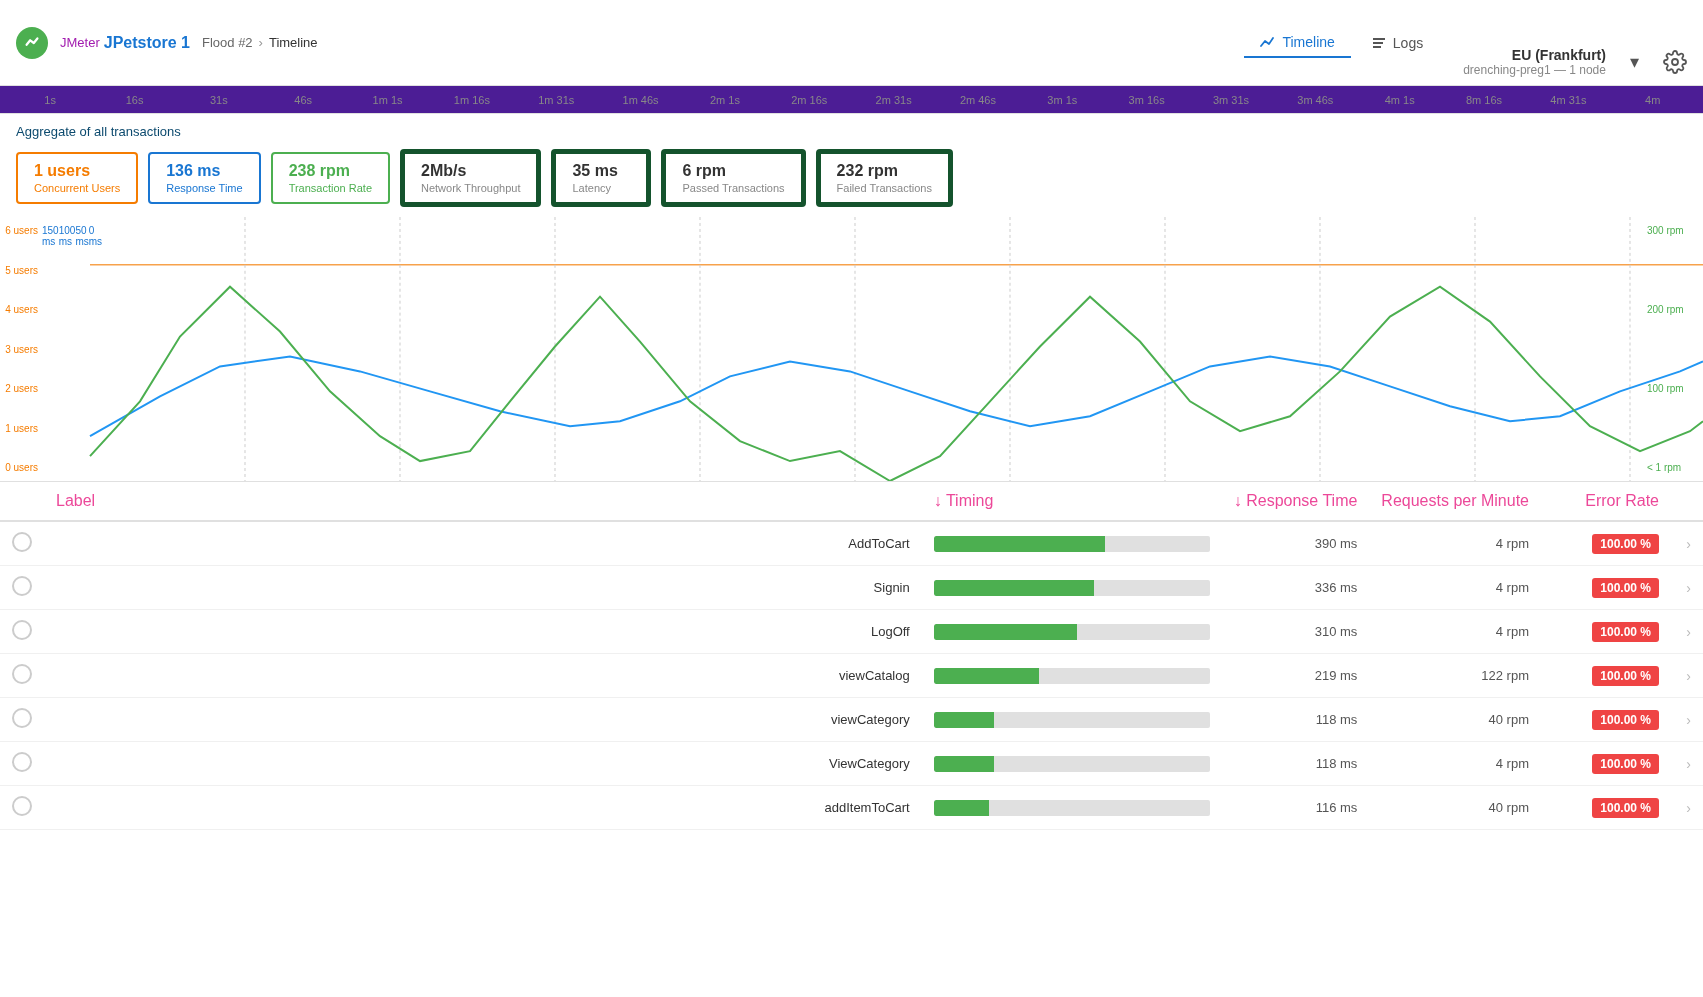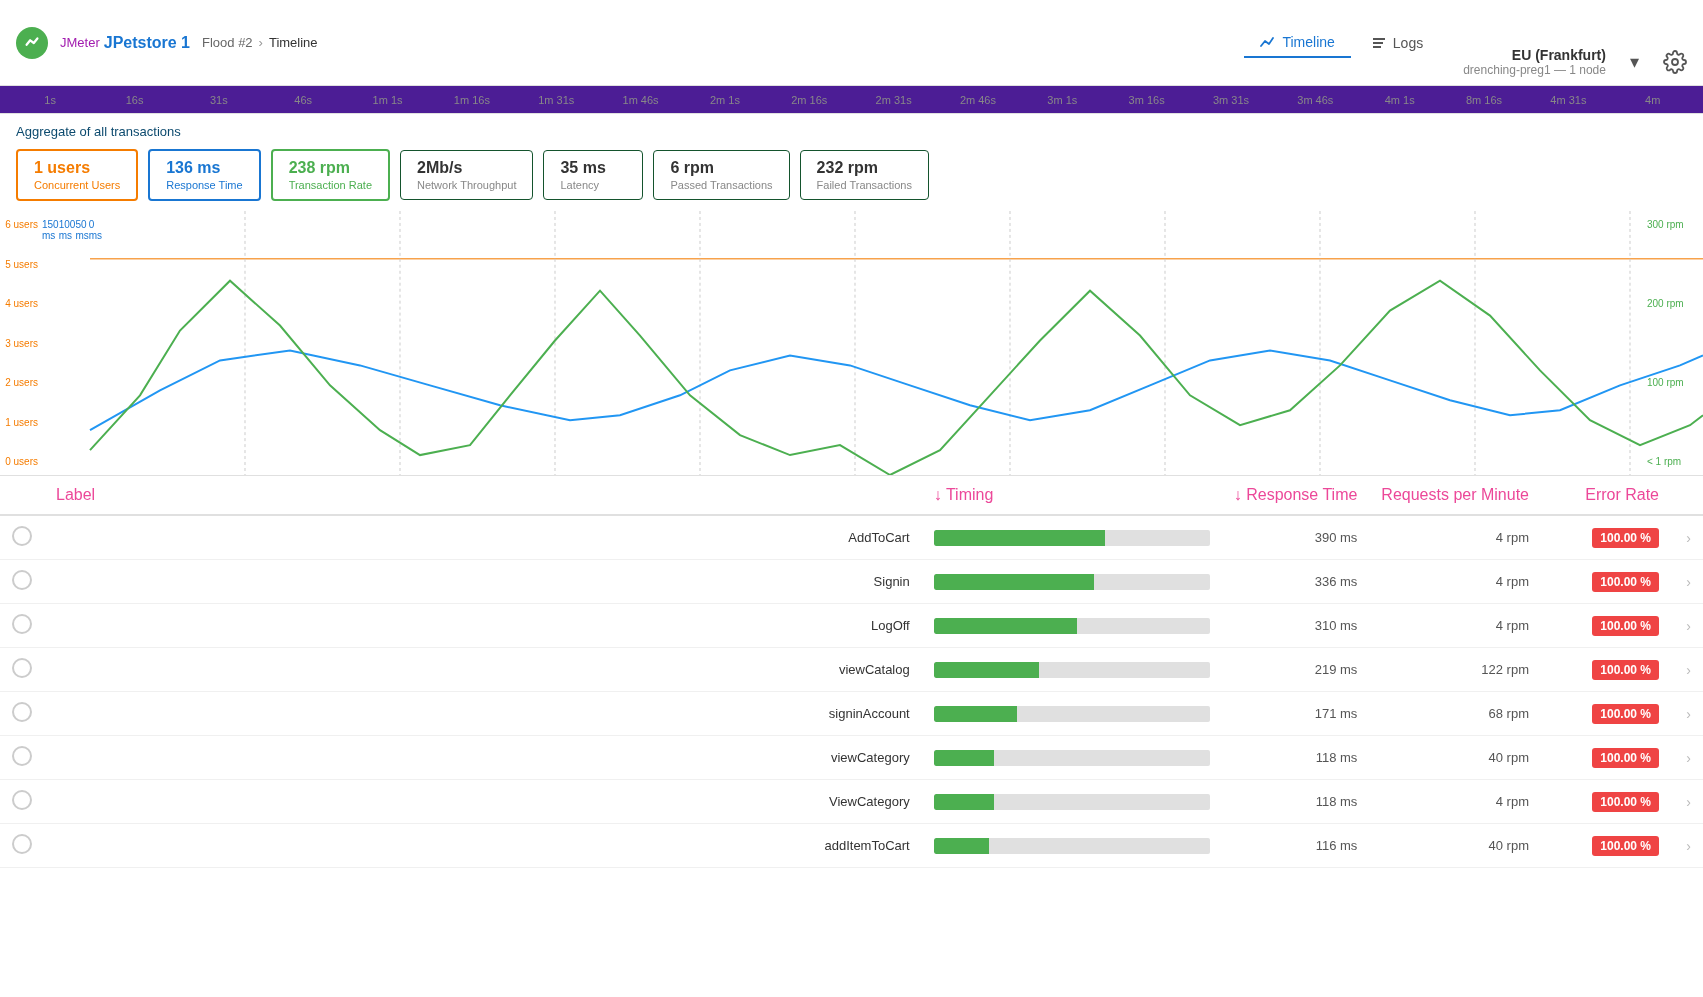--- a/index.html
+++ b/index.html
@@ -27,21 +27,21 @@
 
     
     .timeline-ruler { display: flex; align-items: center; border-bottom: 1px solid #e0e0e0; background: #4c1d95; padding: 4px 8px; overflow: hidden; height: 28px; }
     .ruler-tick { font-size: 11px; color: #888; flex: 1; text-align: center; }
 
     
     .aggregate-label { padding: 10px 16px 6px; font-size: 13px; color: #0c4a6e; }
 
     
     .metric-cards { display: flex; align-items: center; padding: 4px 16px 10px; gap: 0; }
-    .metric-card { padding: 8px 16px; border: 1px solid #14532d; border-radius: 4px; margin-right: 10px; min-width: 100px; cursor: pointer; }
+    .metric-card { padding: 8px 16px; border: 5px solid #14532d; border-radius: 4px; margin-right: 10px; min-width: 100px; cursor: pointer; }
     .metric-card.active-orange { border-color: #f57c00; border-width: 2px; }
     .metric-card.active-blue { border-color: #1976d2; border-width: 2px; }
     .metric-card.active-green { border-color: #4caf50; border-width: 2px; }
     .metric-value { font-size: 16px; font-weight: 700; }
     .metric-value.orange { color: #f57c00; }
     .metric-value.blue { color: #1976d2; }
     .metric-value.green { color: #4caf50; }
     .metric-value.dark { color: #333; }
     .metric-label { font-size: 11px; margin-top: 2px; }
     .metric-label.orange { color: #f57c00; }
@@ -387,39 +387,20 @@
       <span class="error-badge">100.00 %</span>
     </td>
     <td class="td-arrow">
       <span class="arrow-right">›</span>
     </td>
   </tr>
         <tr>
     <td class="td-check">
       <span class="circle-check"></span>
     </td>
-    <td class="td-label">signinAccount</td>
-    <td class="td-timing">
-      <div class="timing-bar-bg">
-        <div class="timing-bar-fill" style="width:30%;"></div>
-      </div>
-    </td>
-    <td class="td-response right">171 ms</td>
-    <td class="td-rpm right">68 rpm</td>
-    <td class="td-error right">
-      <span class="error-badge">100.00 %</span>
-    </td>
-    <td class="td-arrow">
-      <span class="arrow-right">›</span>
-    </td>
-  </tr>
-        <tr>
-    <td class="td-check">
-      <span class="circle-check"></span>
-    </td>
     <td class="td-label">viewCategory</td>
     <td class="td-timing">
       <div class="timing-bar-bg">
         <div class="timing-bar-fill" style="width:22%;"></div>
       </div>
     </td>
     <td class="td-response right">118 ms</td>
     <td class="td-rpm right">40 rpm</td>
     <td class="td-error right">
       <span class="error-badge">100.00 %</span>

